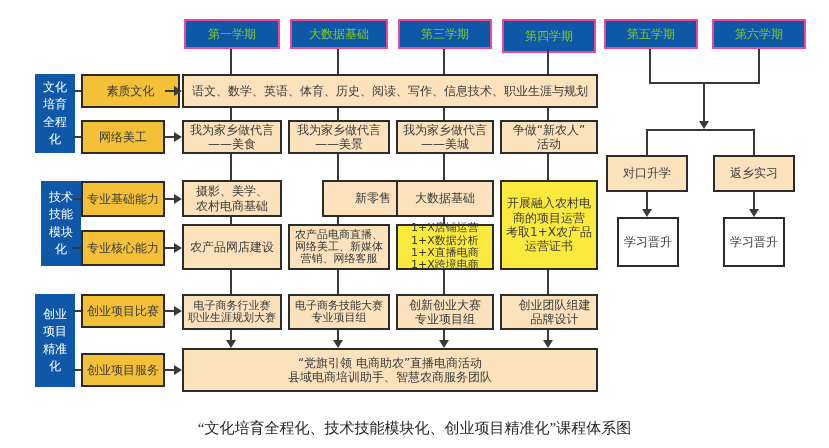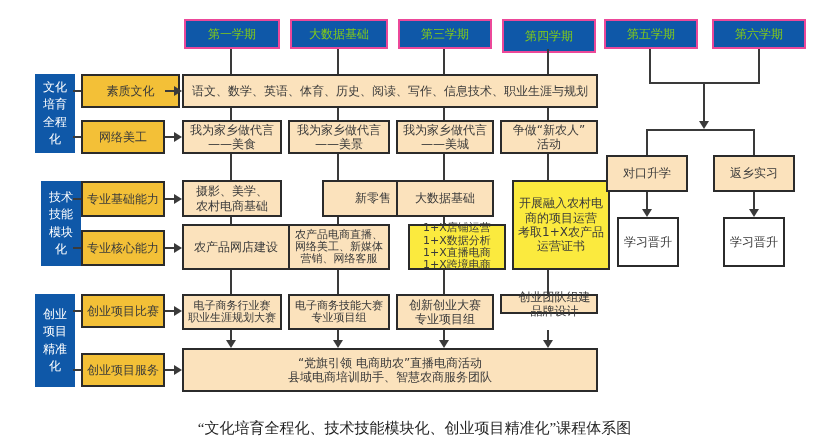--- a/index.html
+++ b/index.html
@@ -20,21 +20,21 @@
     position:absolute;box-sizing:border-box;border:2px solid var(--ink);
     display:flex;align-items:center;justify-content:center;
     text-align:center;white-space:pre-line;
     font-size:12px;line-height:1.2;color:var(--text);
     padding:1px 2px;
   }
   .sem{background:var(--blue);color:#84cc16;border:2px solid #ec4899;}
   .cat{background:var(--blue);color:#ffffff;border:none;line-height:1.45;font-size:12px;}
   .gold{background:var(--gold);}
   .tan{background:var(--tan);}
-  .byellow{background:var(--byellow);margin-left:12px;}
+  .byellow{background:var(--byellow);}
   .white{background:#ffffff;}
   .small{font-size:11px;line-height:1.12;}
   .vline,.hline{position:absolute;background:var(--line);}
   .arrR{position:absolute;width:0;height:0;border-top:5px solid transparent;border-bottom:5px solid transparent;border-left:8px solid var(--line);}
   .arrD{position:absolute;width:0;height:0;border-left:5px solid transparent;border-right:5px solid transparent;border-top:8px solid var(--line);}
   .caption{
     position:absolute;left:0;top:419px;width:829px;text-align:center;
     font-size:15px;color:#1f1f1f;font-family:"Liberation Serif","DejaVu Serif",serif;
   }
 </style>
@@ -83,36 +83,36 @@
 
   <div class="box tan" style="left:182px;top:180px;width:100px;height:37px;">摄影、美学、
 农村电商基础</div>
   <div class="box tan" style="left:288px;top:180px;width:102px;height:37px;margin-left:34px;">新零售</div>
   <div class="box tan" style="left:396px;top:180px;width:98px;height:37px;">大数据基础</div>
   <div class="box byellow" style="left:500px;top:180px;width:98px;height:90px;">开展融入农村电
 商的项目运营
 考取1+X农产品
 运营证书</div>
 
-  <div class="box tan" style="left:182px;top:224px;width:108px;height:46px;">农产品网店建设</div>
+  <div class="box tan" style="left:182px;top:224px;width:100px;height:46px;">农产品网店建设</div>
   <div class="box tan small" style="left:288px;top:224px;width:102px;height:46px;">农产品电商直播、
 网络美工、新媒体
 营销、网络客服</div>
   <div class="box byellow small" style="left:396px;top:224px;width:98px;height:46px;">1+X店铺运营
 1+X数据分析
 1+X直播电商
 1+X跨境电商</div>
 
   <div class="box tan small" style="left:182px;top:294px;width:100px;height:36px;">电子商务行业赛
 职业生涯规划大赛</div>
   <div class="box tan small" style="left:288px;top:294px;width:102px;height:36px;">电子商务技能大赛
 专业项目组</div>
   <div class="box tan" style="left:396px;top:294px;width:98px;height:36px;">创新创业大赛
 专业项目组</div>
-  <div class="box tan" style="left:500px;top:294px;width:98px;height:20px;padding-left:13px;">创业团队组建
+  <div class="box tan" style="left:500px;top:294px;width:98px;height:36px;padding-left:13px;">创业团队组建
 品牌设计</div>
 
   <div class="box tan" style="left:182px;top:348px;width:416px;height:44px;">“党旗引领 电商助农”直播电商活动
 县域电商培训助手、智慧农商服务团队</div>
 
   <div class="box tan" style="left:606px;top:155px;width:82px;height:37px;">对口升学</div>
   <div class="box tan" style="left:713px;top:155px;width:82px;height:37px;">返乡实习</div>
   <div class="box white" style="left:617px;top:217px;width:62px;height:50px;">学习晋升</div>
   <div class="box white" style="left:723px;top:217px;width:62px;height:50px;">学习晋升</div>
 

